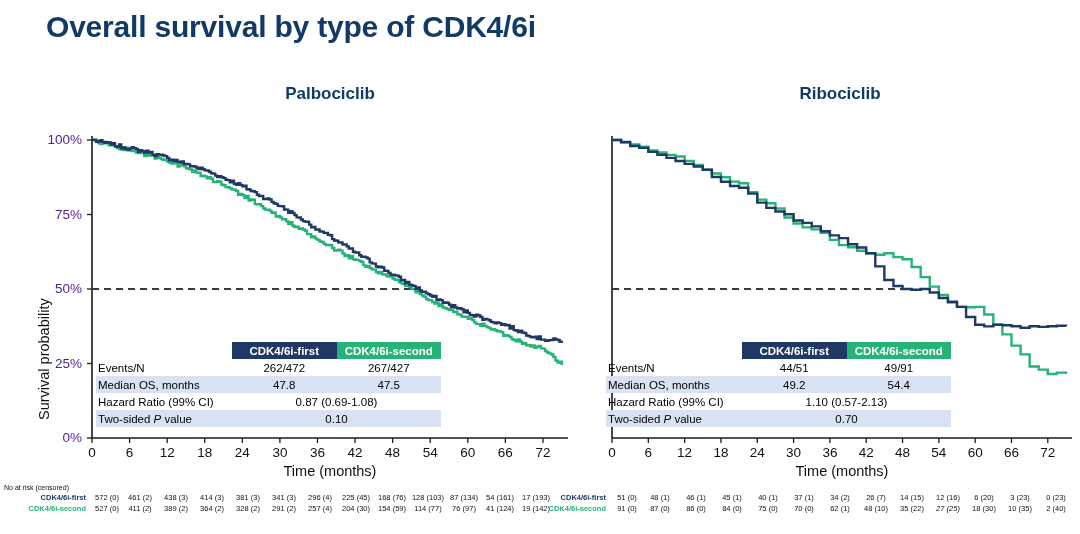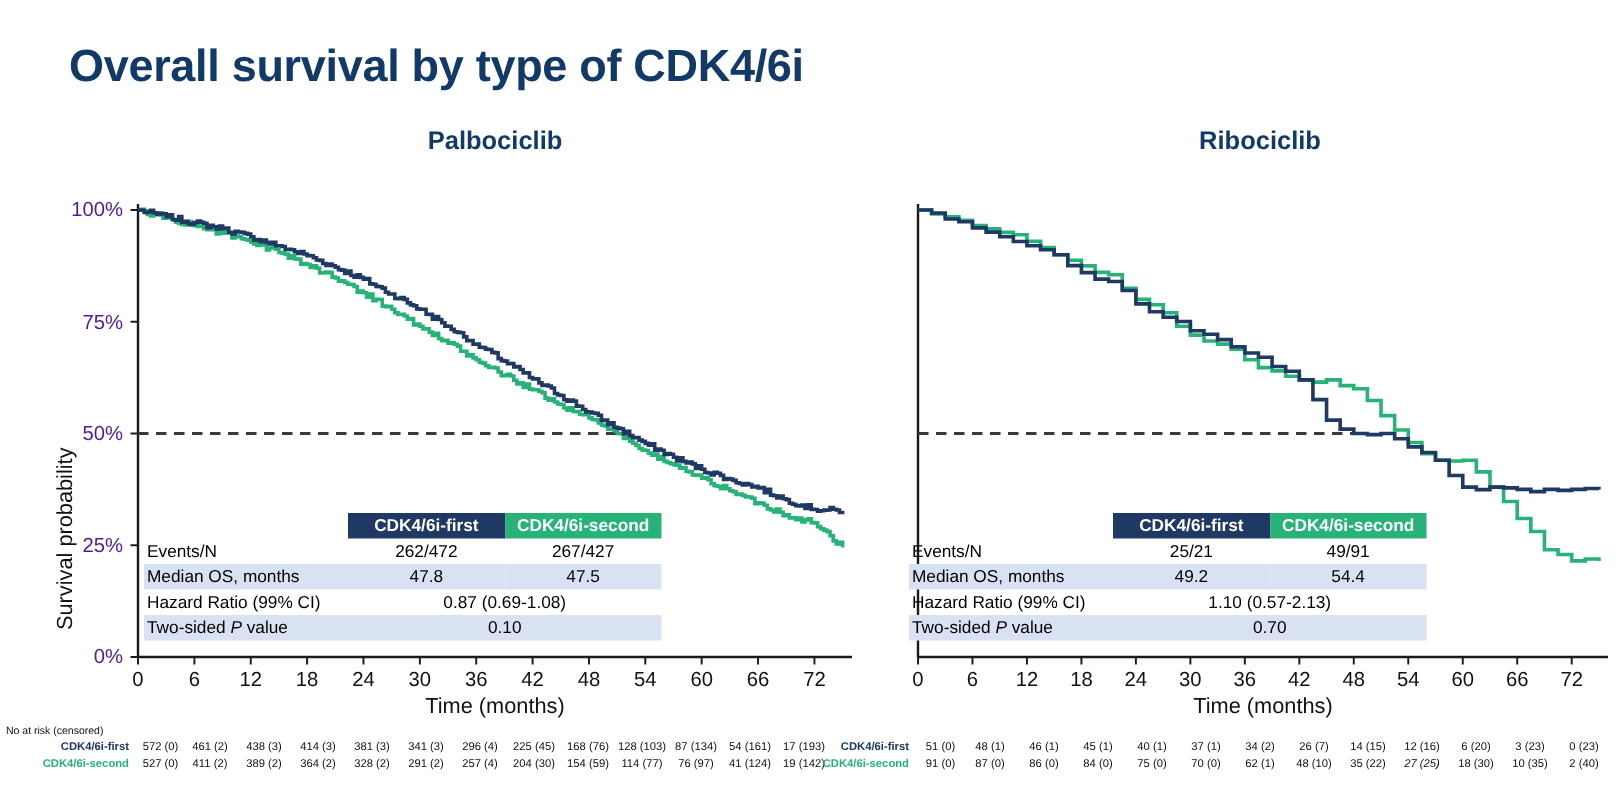--- a/index.html
+++ b/index.html
@@ -4,21 +4,21 @@
 <style>
   html,body{margin:0;padding:0;}
   body{
     width:1080px;height:534px;background:#ffffff;
     font-family:"Liberation Sans", sans-serif;
     color:#000;overflow:hidden;position:relative;
   }
   #root{position:absolute;inset:0;}
 
   .main-title{
-    position:absolute;left:46px;top:28px;
+    position:absolute;left:46px;top:10px;
     font-size:30px;font-weight:bold;color:#123A68;
     letter-spacing:-0.2px;
   }
 
   .panel-title{
     position:absolute;font-size:17px;font-weight:bold;color:#123A68;
     text-align:center;
   }
   #title-left{left:90px;top:84px;width:480px;}
   #title-right{left:600px;top:84px;width:480px;}
@@ -205,21 +205,21 @@
   <div class="stats" id="stats-right">
     <table>
       <tbody>
           <tr>
         <td class="lbl"></td>
         <td class="hdr-first">CDK4/6i-first</td>
         <td class="hdr-second">CDK4/6i-second</td>
       </tr>
       <tr>
         <td class="lbl">Events/N</td>
-        <td class="num">25/21</td>
+        <td class="num">44/51</td>
         <td class="num">49/91</td>
       </tr>
       <tr>
         <td class="lbl shade">Median OS, months</td>
         <td class="num shade">49.2</td>
         <td class="num shade">54.4</td>
       </tr>
       <tr>
         <td class="lbl">Hazard Ratio (99% CI)</td>
         <td class="span2" colspan="2">1.10 (0.57-2.13)</td>

